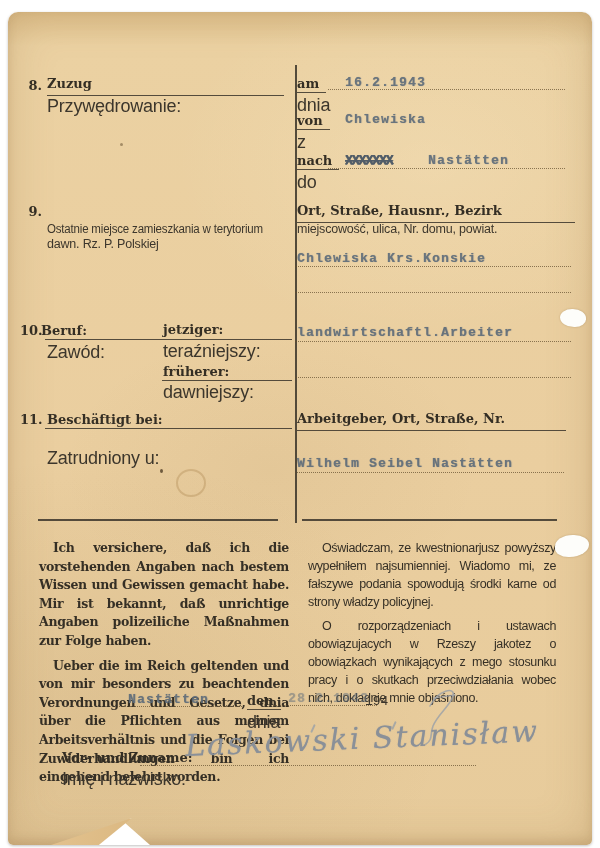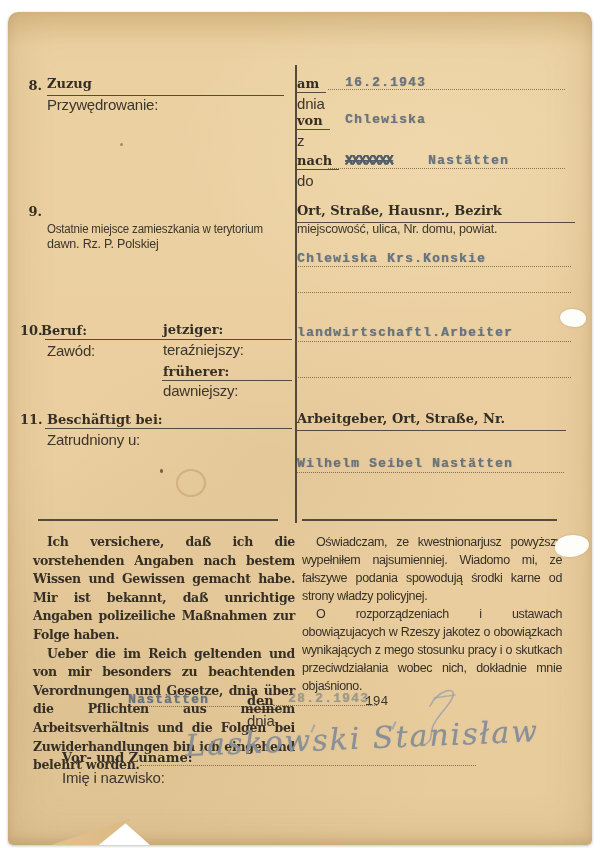--- a/index.html
+++ b/index.html
@@ -9,36 +9,36 @@
     background:
       radial-gradient(ellipse 420px 300px at 72% 18%, rgba(255,244,214,.20), transparent 60%),
       radial-gradient(ellipse 500px 380px at 15% 85%, rgba(126,94,44,.10), transparent 70%),
       radial-gradient(ellipse 300px 200px at 45% 55%, rgba(120,88,40,.06), transparent 70%),
       linear-gradient(180deg,#dfc08c 0px,#ebd1a2 34px,#eace9f 55%,#e7cb9b 100%);
     border-radius:10px 10px 5px 5px;
     box-shadow: inset 0 0 46px rgba(138,100,48,.22), inset 0 -5px 10px rgba(120,85,40,.18), 0 1px 3px rgba(0,0,0,.25);
   }
   .de{font-family:"DejaVu Serif",serif;font-weight:bold;color:#342e24;font-size:13px;white-space:nowrap;}
   .cond{display:inline-block;transform:scaleX(.92);transform-origin:0 50%;}
-  .pl{font-family:"Liberation Sans",sans-serif;color:#3c362c;font-size:15px;white-space:nowrap;letter-spacing:-.2px;}
+  .pl{font-family:"Liberation Sans",sans-serif;color:#3c362c;font-size:18px;white-space:nowrap;letter-spacing:-.2px;}
   .num{font-family:"DejaVu Serif",serif;font-weight:bold;color:#342e24;font-size:13px;text-align:right;}
   .typed{font-family:"Liberation Mono","DejaVu Sans Mono",monospace;font-size:13px;color:#5b6a79;
     letter-spacing:1.2px;white-space:nowrap;text-shadow:.4px .4px .9px rgba(91,106,121,.75);opacity:.9;font-weight:bold;}
   .typed.faint{opacity:.5;}
   .struck{font-weight:bold;color:#415061;letter-spacing:-1px;text-decoration:line-through;
     text-shadow:0 1px 0 rgba(65,80,97,.8), .5px 0 0 rgba(65,80,97,.9);}
   .solid{position:absolute;border-top:2px solid rgba(58,52,42,.85);height:0;}
   .thin{border-top-width:1.5px;}
   .dot{position:absolute;border-top:1.5px dotted rgba(96,76,44,.7);height:0;}
   .flabel{position:absolute;display:flex;flex-direction:column;align-items:flex-start;}
   .flabel .de{border-bottom:1.5px solid rgba(58,52,42,.85);padding:0 7px 1px 0;}
   .flabel .pl{margin-top:2px;}
   .ublock{position:absolute;border-bottom:1.5px solid rgba(58,52,42,.85);padding-bottom:3px;}
   .para{position:absolute;text-align:justify;}
-  .para p{margin:0;text-indent:14px;}
+  .para p{margin:6px;text-indent:14px;}
   .para.g{font-family:"DejaVu Serif",serif;font-weight:bold;color:#352f25;font-size:12.5px;line-height:18.6px;letter-spacing:-.3px;}
   .para.p{font-family:"Liberation Sans",sans-serif;color:#363026;font-size:12.5px;line-height:18px;letter-spacing:-.35px;}
   .vline{position:absolute;width:2px;background:rgba(56,50,40,.85);}
   .blob{position:absolute;background:#fdfdfa;box-shadow:0 0 2px rgba(120,90,45,.35);}
   .sig{font-family:"DejaVu Serif",serif;font-style:italic;font-weight:normal;
     font-size:30px;color:#8a9098;letter-spacing:2px;white-space:nowrap;
     transform:rotate(-2.4deg);transform-origin:0 100%;text-shadow:0 0 1px rgba(138,144,152,.65);}
   .tick{position:absolute;width:2px;height:9px;background:#9aa0a8;transform:rotate(24deg);border-radius:1px;opacity:.8;}
   .stain-ring{position:absolute;border:2px solid rgba(150,108,52,.26);border-radius:50%;}
   .stain-dot{position:absolute;border-radius:50%;}
@@ -100,21 +100,21 @@
   <div class="solid thin" style="left:154px;top:368px;width:130px"></div>
   <div class="abs pl" style="left:155px;top:370px">dawniejszy:</div>
 
   <div class="abs typed" style="left:289px;top:313px">landwirtschaftl.Arbeiter</div>
   <div class="dot" style="left:287px;top:329px;width:276px"></div>
   <div class="dot" style="left:287px;top:365px;width:276px"></div>
 
   <div class="abs num" style="left:12px;top:400px;width:22px">11.</div>
   <div class="abs de" style="left:39px;top:400px">Beschäftigt bei:</div>
   <div class="solid thin" style="left:37px;top:416px;width:247px"></div>
-  <div class="abs pl" style="left:39px;top:419px">Zatrudniony u:</div>
+  <div class="abs pl" style="left:39px;top:436px">Zatrudniony u:</div>
 
   <div class="ublock" style="left:289px;top:397px;width:269px">
     <span class="de">Arbeitgeber, Ort, Straße, Nr.</span>
   </div>
   <div class="abs typed" style="left:289px;top:444px">Wilhelm Seibel Nastätten</div>
   <div class="dot" style="left:287px;top:460px;width:269px"></div>
 
   <div class="solid" style="left:30px;top:507px;width:240px"></div>
   <div class="solid" style="left:294px;top:507px;width:255px"></div>
 

